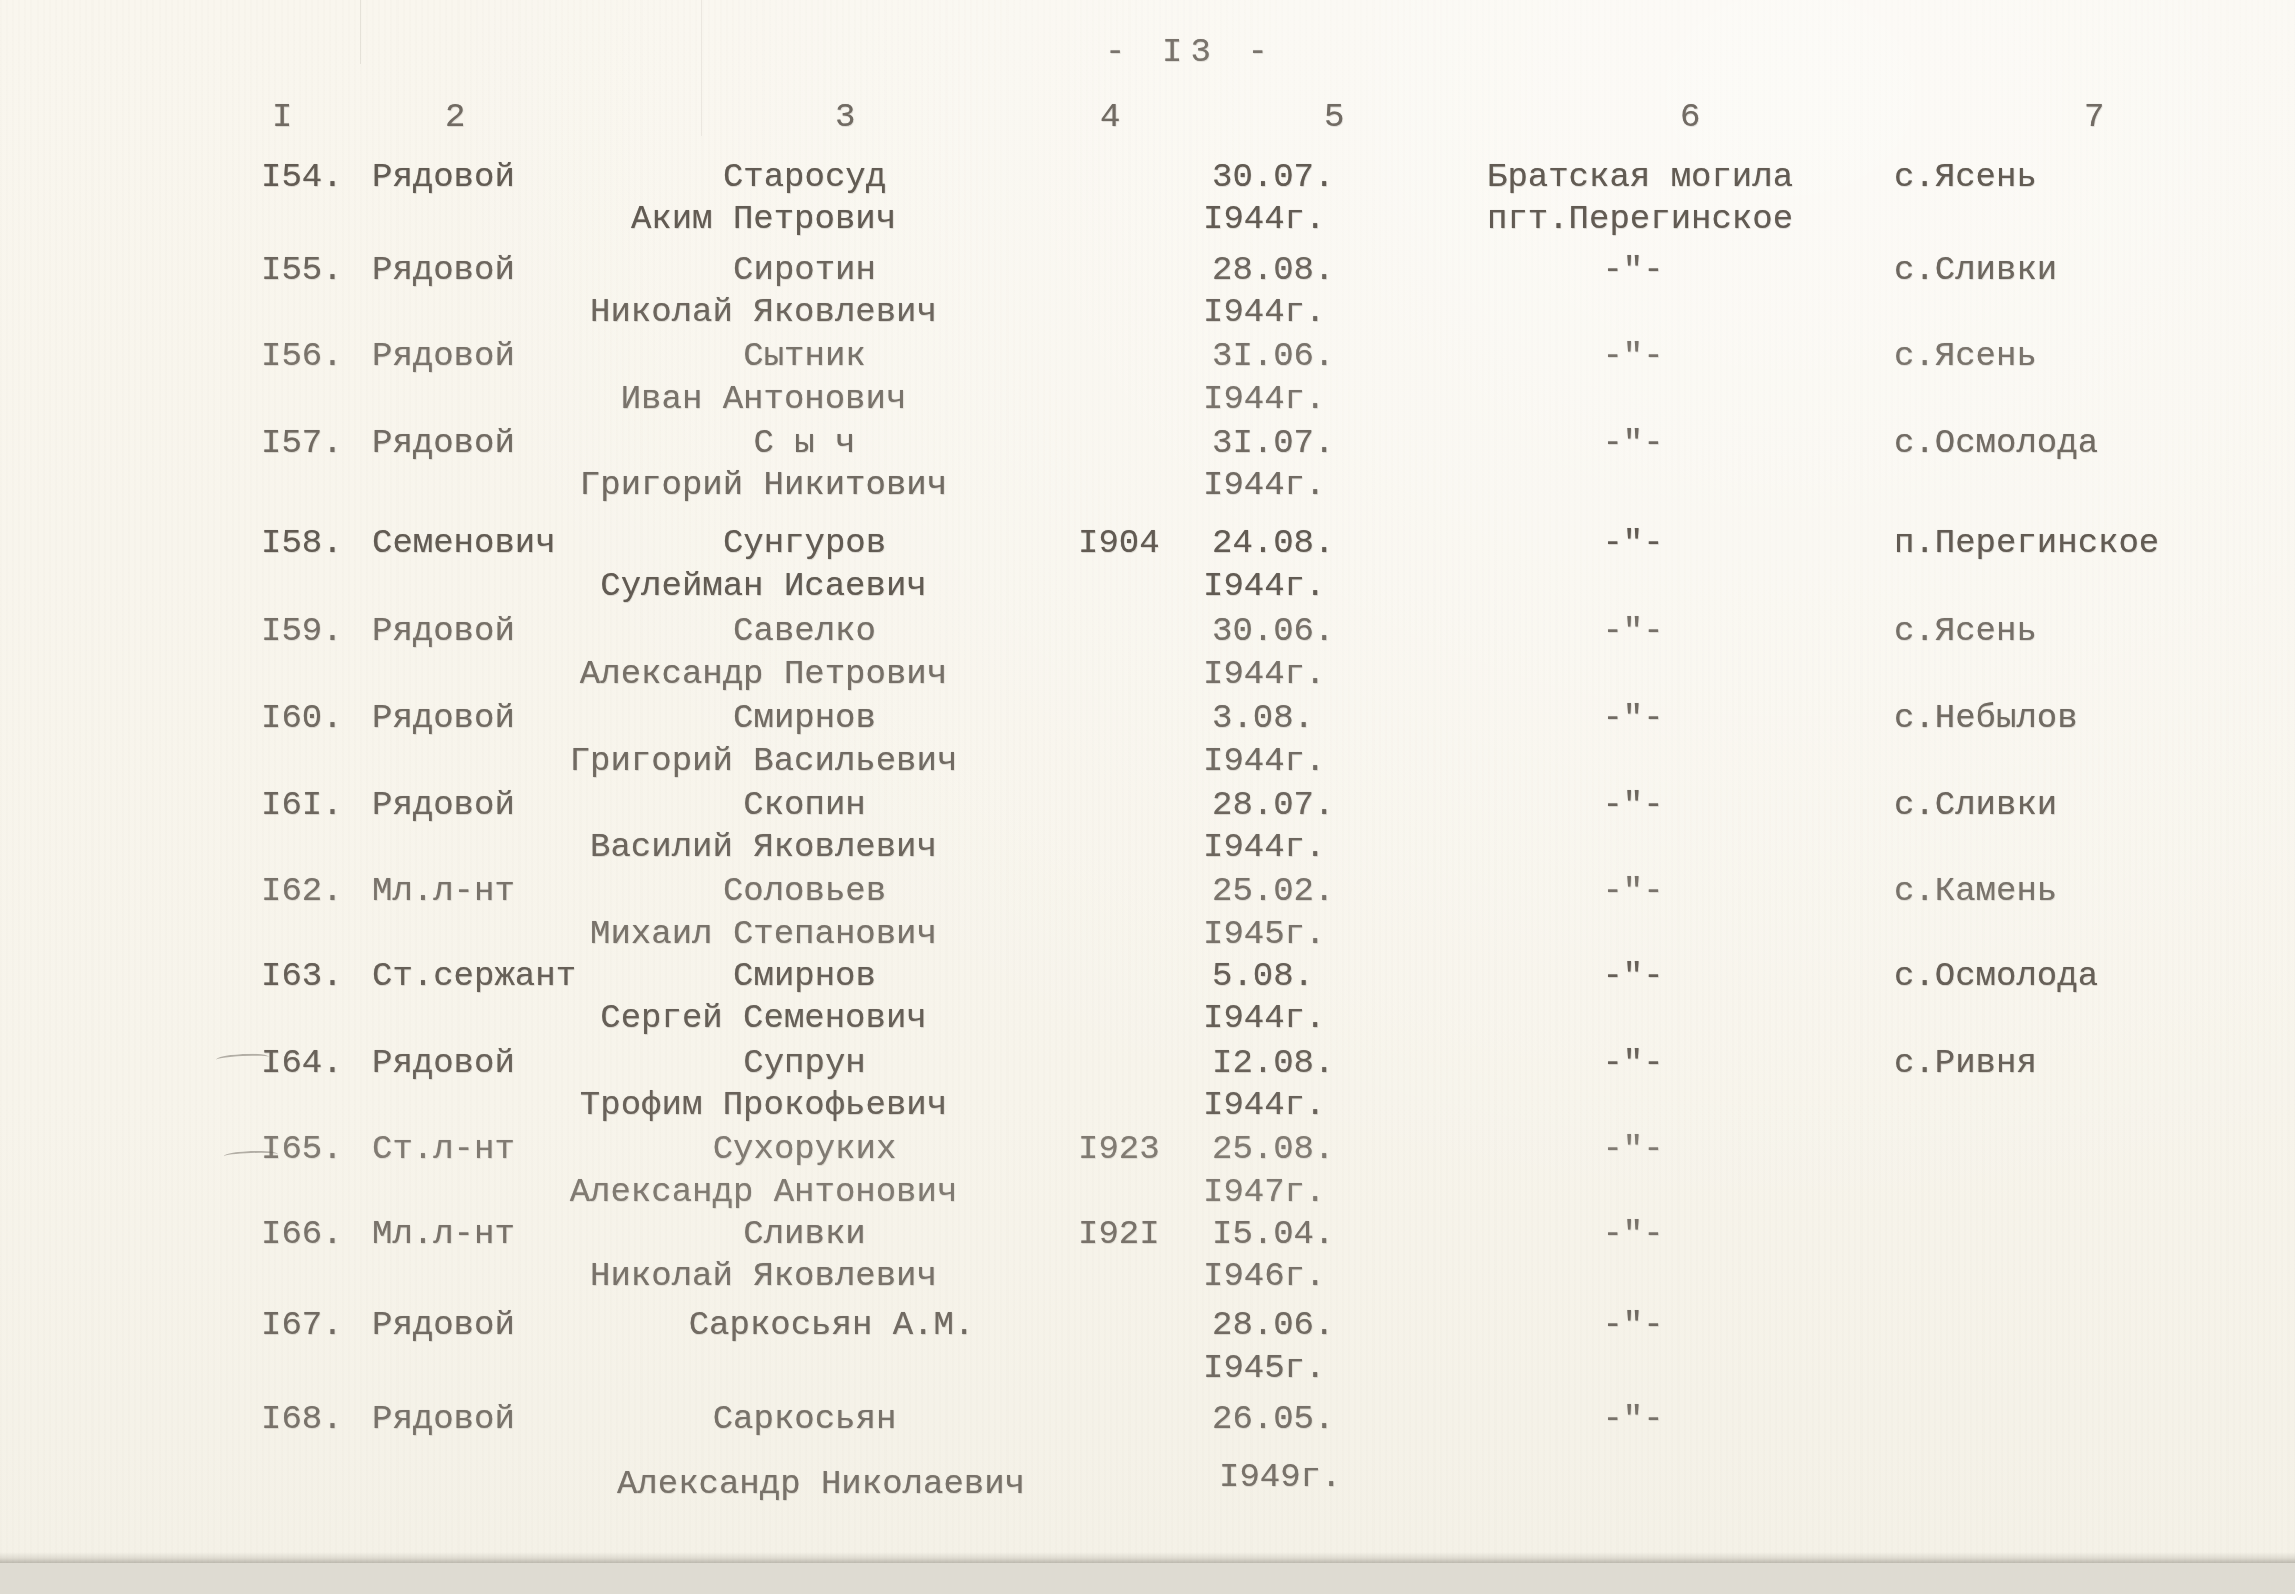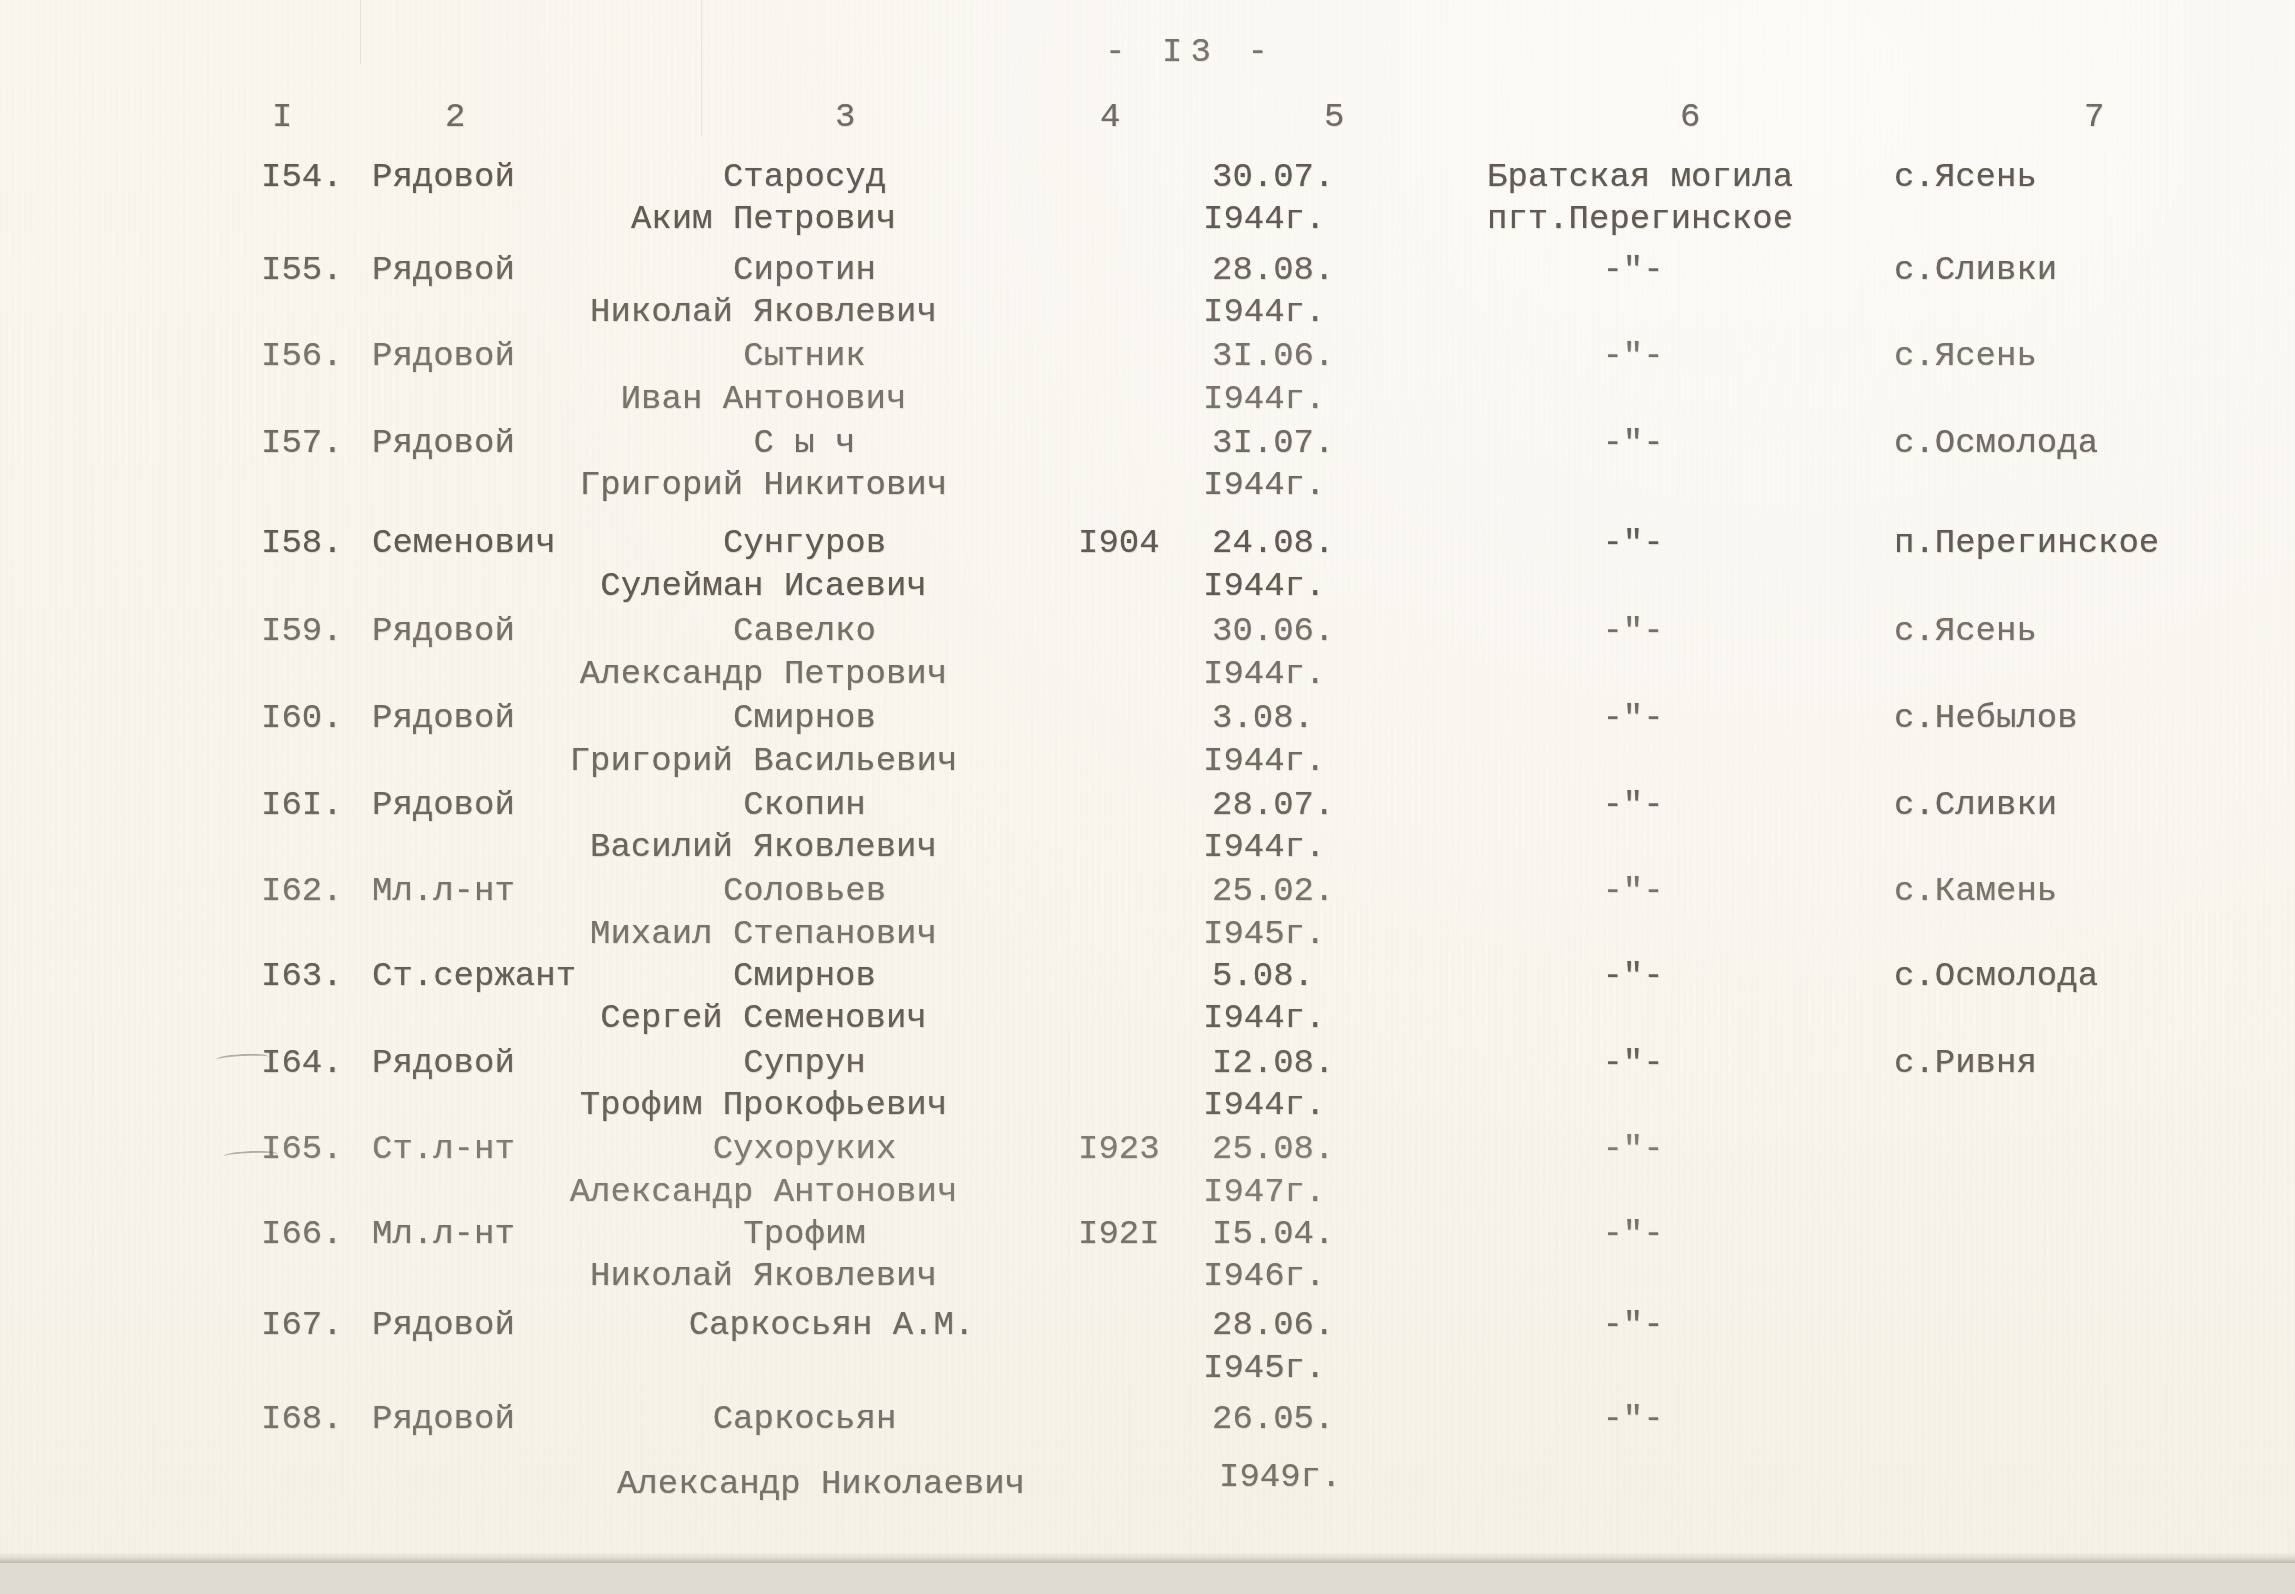--- a/index.html
+++ b/index.html
@@ -180,21 +180,21 @@
     <span class="t c-name2" style="top:1175px">Александр Антонович</span>
     <span class="t c-byear" style="top:1132px">I923</span>
     <span class="t c-dday" style="top:1132px">25.08.</span>
     <span class="t c-dyear" style="top:1175px">I947г.</span>
     <span class="t c-ditto" style="top:1132px">-"-</span>
   </div>
 
   <div class="row" style="opacity:.8">
     <span class="t c-num" style="top:1217px">I66.</span>
     <span class="t c-rank" style="top:1217px">Мл.л-нт</span>
-    <span class="t c-surname" style="top:1217px">Трофим</span>
+    <span class="t c-surname" style="top:1217px">Сливки</span>
     <span class="t c-name2" style="top:1259px">Николай Яковлевич</span>
     <span class="t c-byear" style="top:1217px">I92I</span>
     <span class="t c-dday" style="top:1217px">I5.04.</span>
     <span class="t c-dyear" style="top:1259px">I946г.</span>
     <span class="t c-ditto" style="top:1217px">-"-</span>
   </div>
 
   <div class="row" style="opacity:.85">
     <span class="t c-num" style="top:1308px">I67.</span>
     <span class="t c-rank" style="top:1308px">Рядовой</span>

